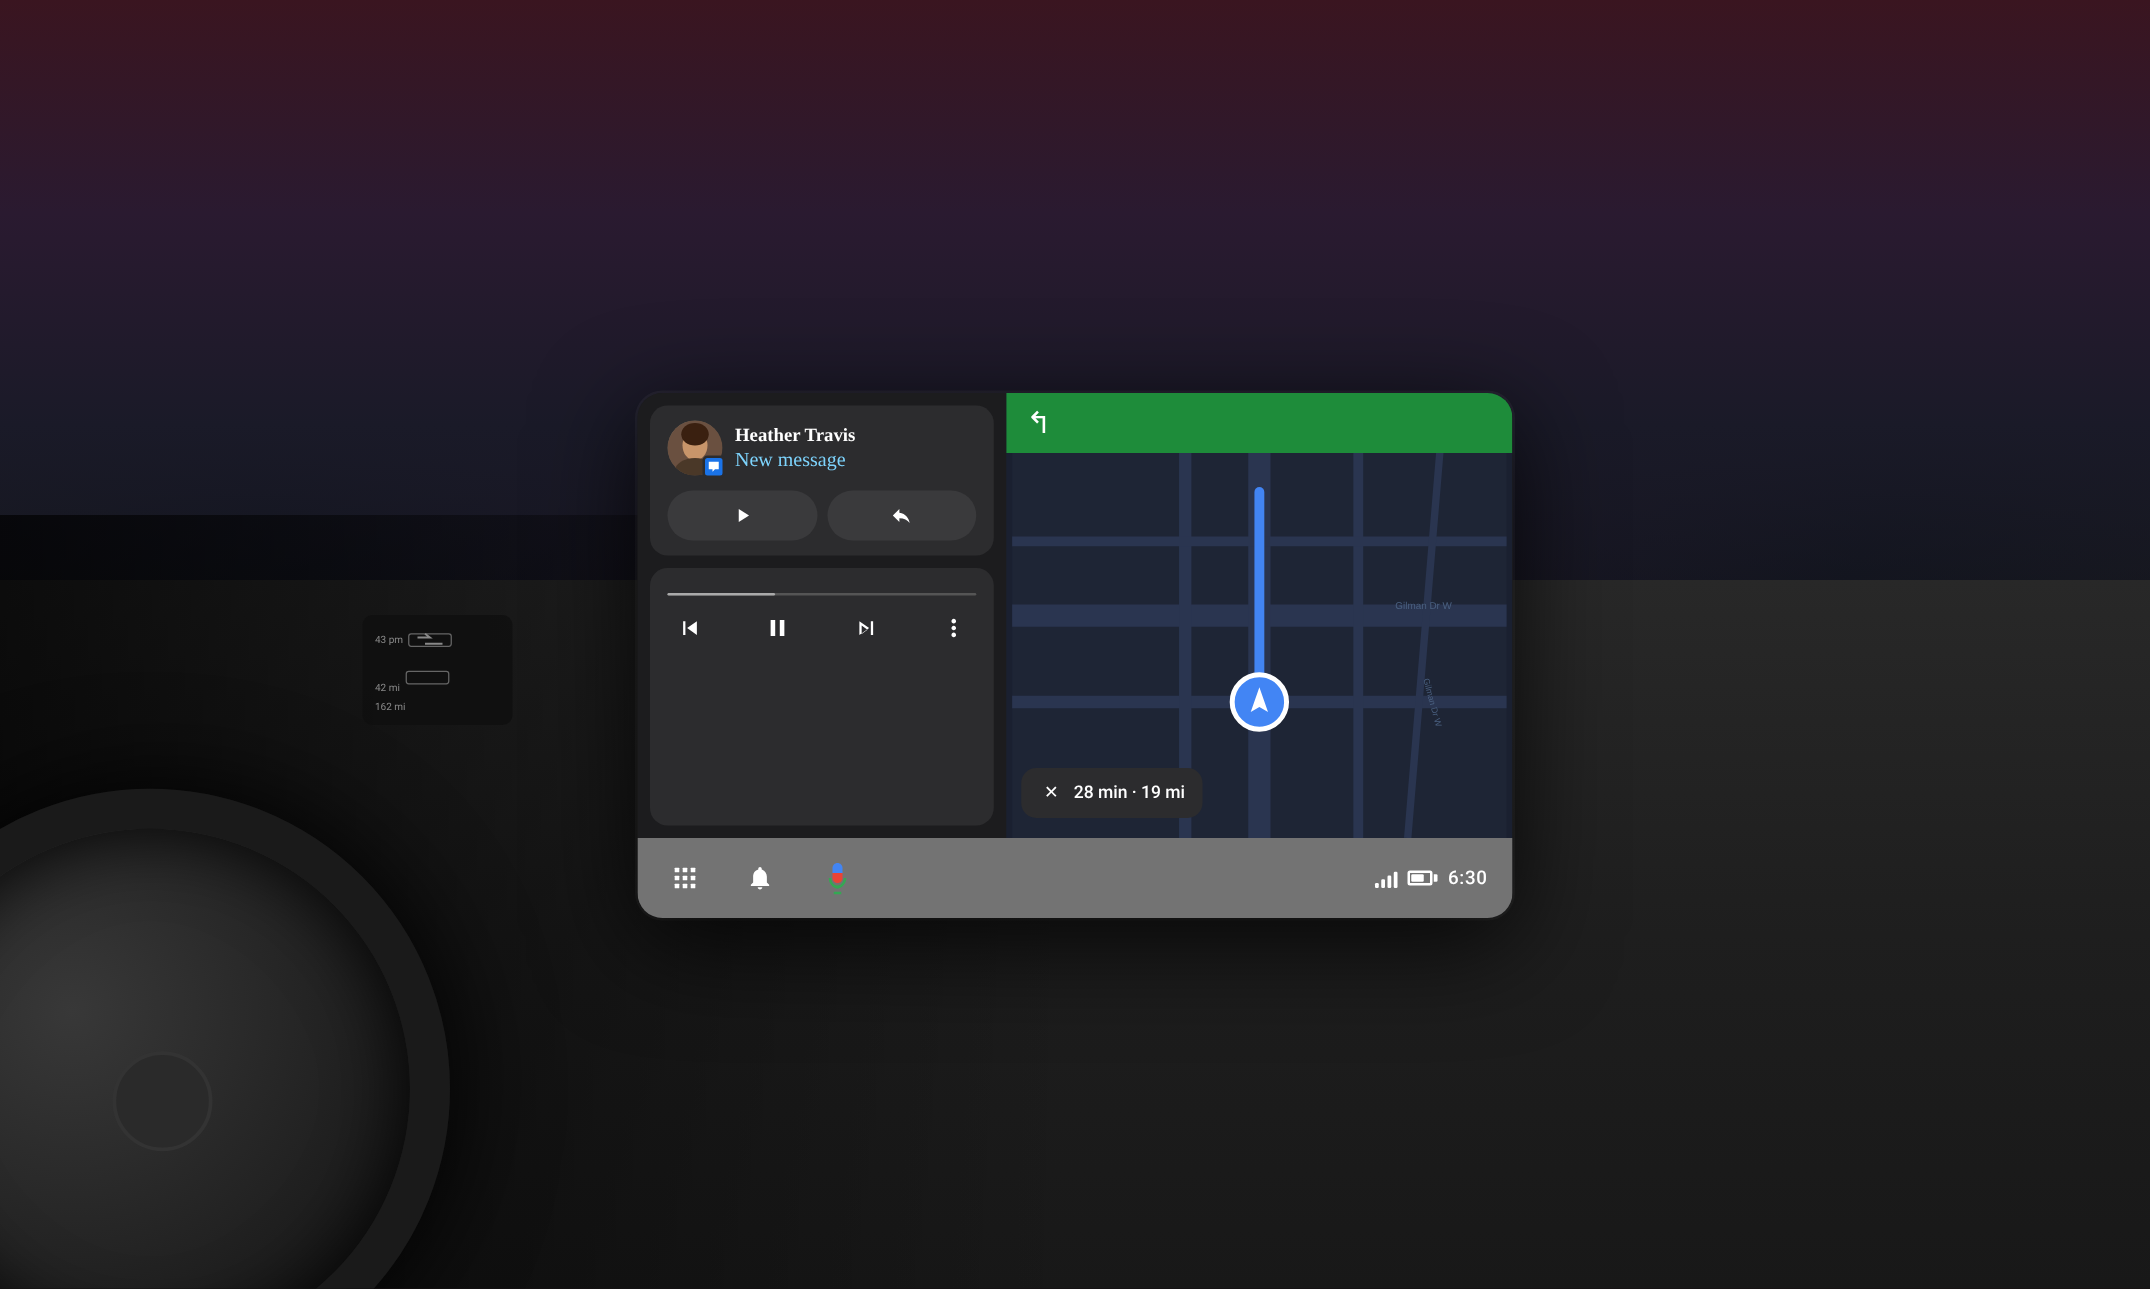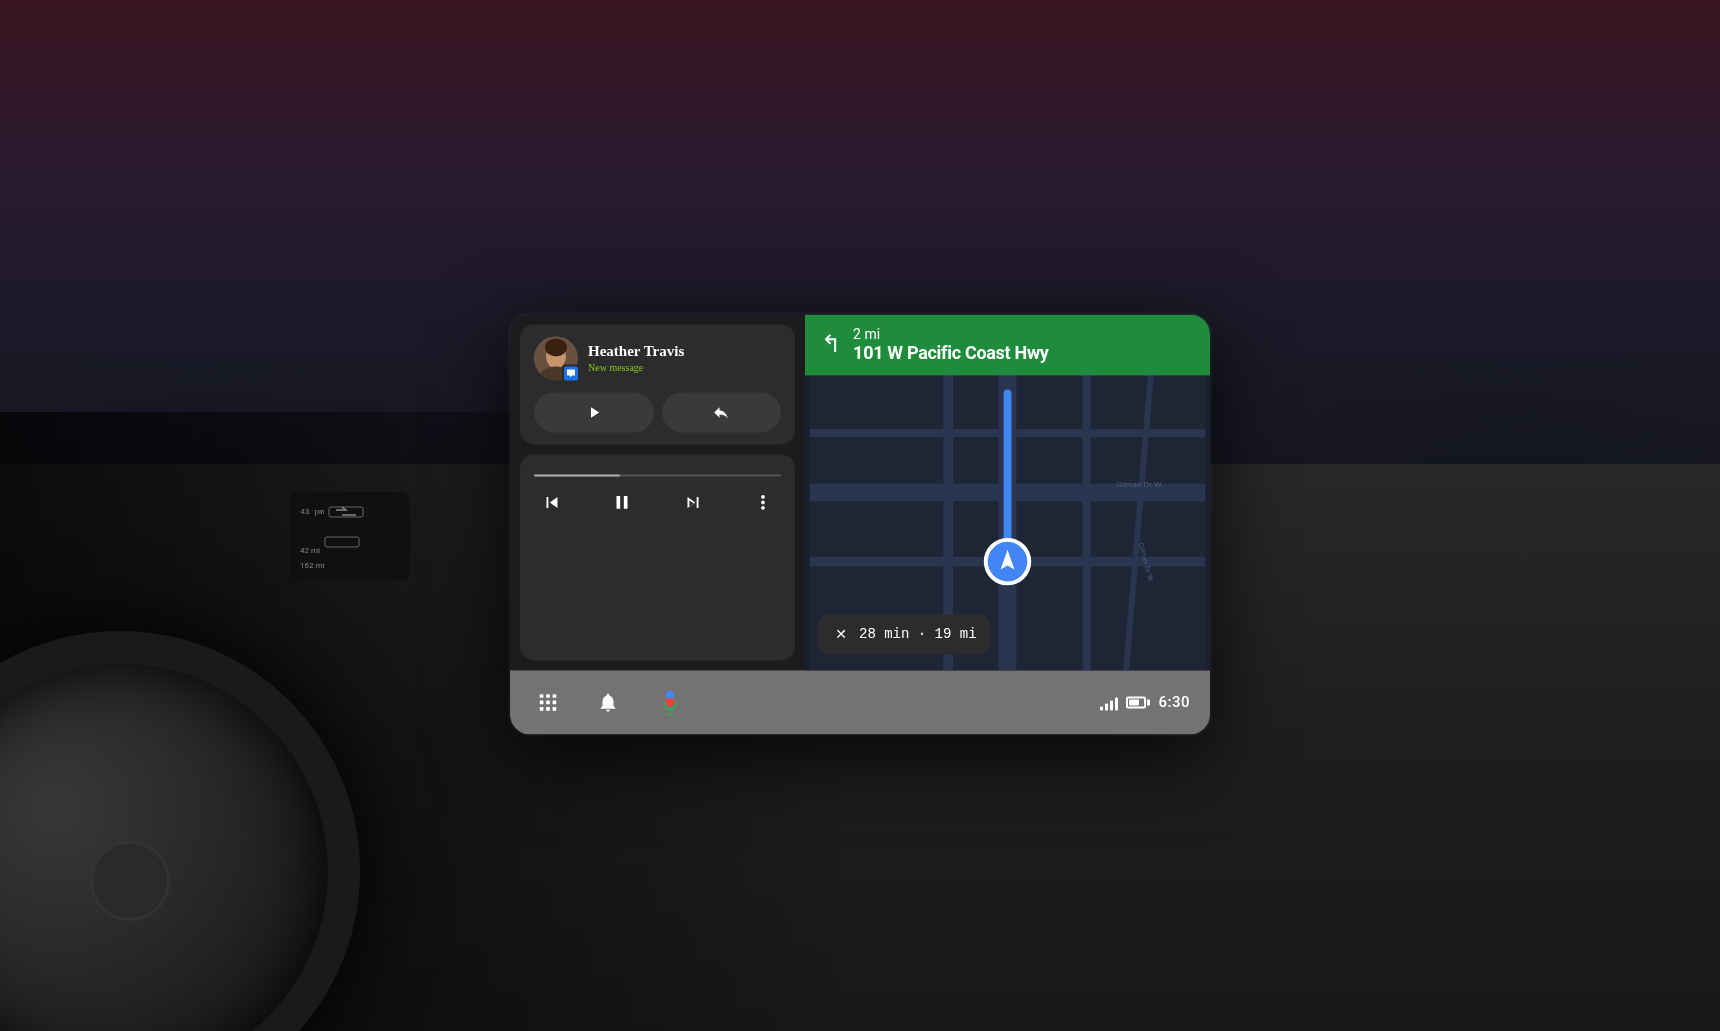--- a/index.html
+++ b/index.html
@@ -120,22 +120,22 @@
     }
 
     .message-text h3 {
       color: #fff;
       font-size: 15px;
       font-weight: 600;
       line-height: 1.2;
     }
 
     .message-text p {
-      color: #84cc16;
-      font-size: 10px;
+      color: #7dd3fc;
+      font-size: 16px;
       margin-top: 2px;
     }
 
     .message-actions {
       display: flex;
       gap: 8px;
     }
 
     .msg-btn {
       flex: 1;
@@ -438,21 +438,20 @@
       justify-content: center;
       color: #fff;
       font-size: 14px;
       cursor: pointer;
     }
 
     .eta-text {
       color: #fff;
       font-size: 14px;
       font-weight: 500;
-      font-family: Liberation Mono, monospace;
     }
 
     
     .map-svg {
       position: absolute;
       inset: 0;
       width: 100%;
       height: 100%;
     }
   </style>
@@ -481,21 +480,21 @@
   <div style="position:absolute;bottom:-80px;left:-120px;width:480px;height:480px;border-radius:50%;border:32px solid #1a1a1a;background:radial-gradient(circle at 35% 35%,#383838,#111);box-shadow:inset 0 0 60px rgba(0,0,0,0.9),0 0 80px rgba(0,0,0,0.95);"></div>
 
   <div style="position:absolute;bottom:110px;left:90px;width:80px;height:80px;border-radius:50%;background:#2a2a2a;border:3px solid #333;"></div>
 
   <div style="position:absolute;bottom:30px;left:370px;width:120px;height:120px;background:repeating-radial-gradient(circle,#222 1px,transparent 1px) repeat;background-size:8px 8px;border-radius:50%;opacity:0.5;"></div>
 
   <div style="position:absolute;bottom:30px;right:100px;width:120px;height:120px;background:repeating-radial-gradient(circle,#222 1px,transparent 1px) repeat;background-size:8px 8px;border-radius:50%;opacity:0.5;"></div>
 
   <div style="position:absolute;left:290px;top:52%;transform:translateY(-50%);width:120px;background:rgba(15,15,15,0.8);border-radius:8px;padding:10px;display:flex;flex-direction:column;gap:6px;">
     <div style="color:#888;font-size:9px;display:flex;align-items:center;gap:4px;">
-      <span style="font-size:8px;font-family:Liberation Mono, monospace;">43 pm</span>
+      <span style="font-size:8px;">43 pm</span>
       <svg width="36" height="18" viewBox="0 0 36 18">
           <rect x="1" y="5" width="34" height="10" rx="2" fill="none" stroke="#666" stroke-width="1"></rect>
           <path d="M8 8 L18 8 L14 5 M14 13 L18 13 L28 13" stroke="#888" stroke-width="1.5" fill="none"></path>
         </svg>
     </div>
     <div style="color:#888;font-size:9px;display:flex;align-items:center;gap:4px;">
       <span style="font-size:8px;margin-top:20px;">42 mi</span>
       <svg width="36" height="18" viewBox="0 0 36 18">
           <rect x="1" y="5" width="34" height="10" rx="2" fill="none" stroke="#666" stroke-width="1"></rect>
         </svg>
@@ -600,24 +599,20 @@
 
         <line x1="200" y1="80" x2="200" y2="250" stroke="#4285f4" stroke-width="8" stroke-linecap="round"></line>
 
         <circle cx="200" cy="250" r="22" fill="#4285f4" stroke="white" stroke-width="4"></circle>
 
         <path d="M200 238 L193 258 L200 254 L207 258 Z" fill="white"></path>
       </svg>
 
       <div class="nav-banner">
         <span class="turn-arrow">↰</span>
-        <div class="nav-info">
-          <span class="nav-distance">2 mi</span>
-          <span class="nav-street">101 W Pacific Coast Hwy</span>
-        </div>
       </div>
 
       <div class="eta-badge">
         <span class="close-btn-small">✕</span>
         <span class="eta-text">28 min · 19 mi</span>
       </div>
     </div>
 
   </div>
 

